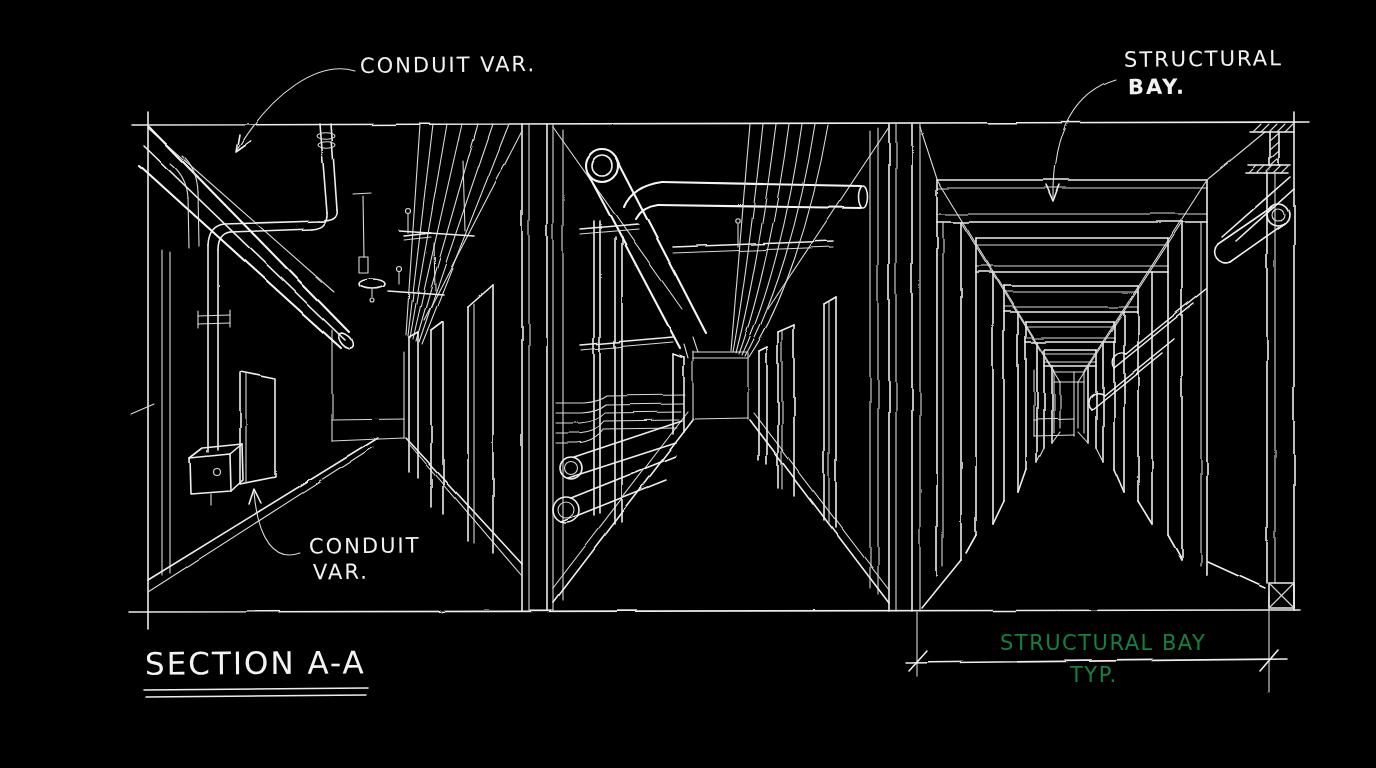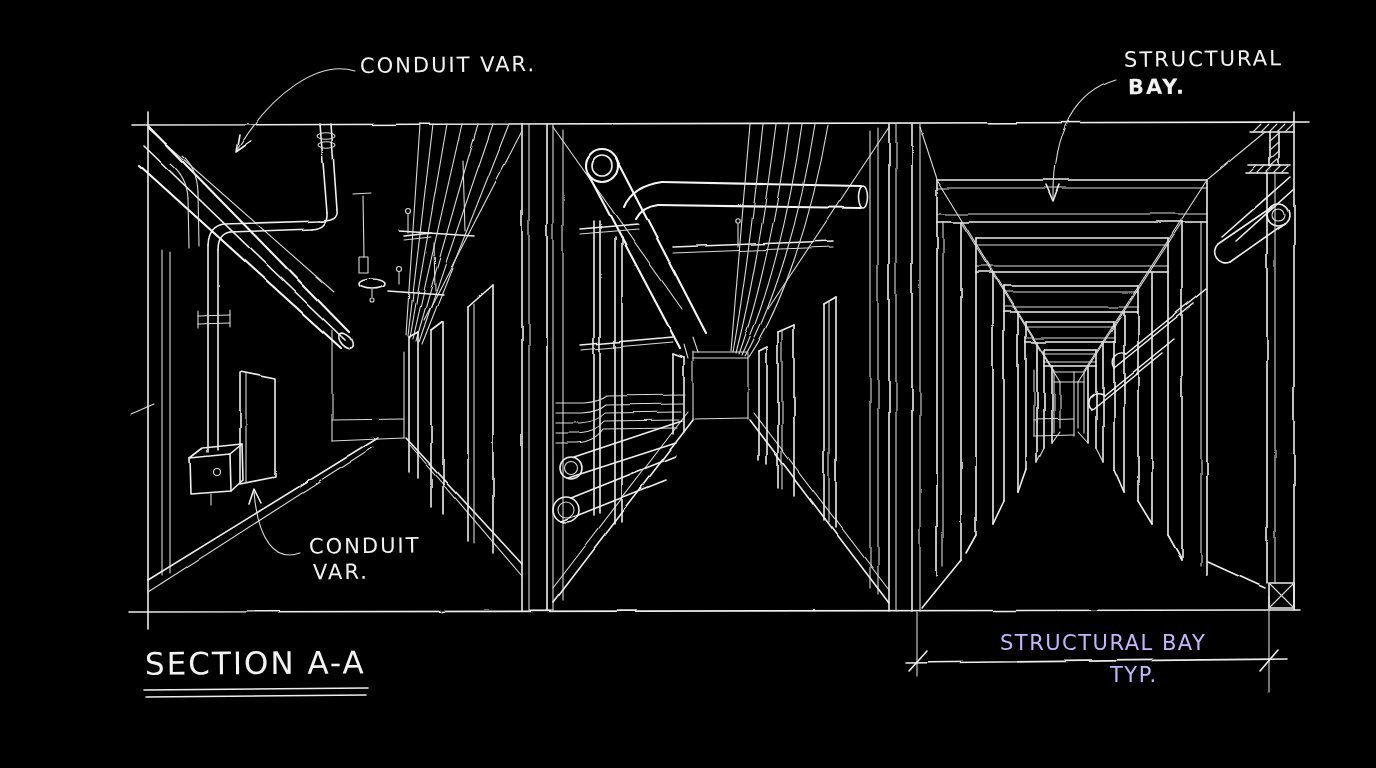--- a/index.html
+++ b/index.html
@@ -13,21 +13,21 @@
   .ink3  {stroke:#f4f4f4;stroke-width:2.1;fill:none;stroke-linecap:round;stroke-linejoin:round;}
   .lbl{
     position:absolute;color:#f1f1f1;white-space:nowrap;
     letter-spacing:2px;font-size:21px;line-height:1.25;
     transform:rotate(-0.6deg);
   }
   .title-lbl{
     position:absolute;color:#f3f3f3;white-space:nowrap;
     font-size:31px;letter-spacing:2px;transform:rotate(-0.4deg);
   }
-  .dim-lbl{position:absolute;color:#c4b5fd;white-space:nowrap;font-size:21px;letter-spacing:1.5px;}
+  .dim-lbl{position:absolute;color:#15803d;white-space:nowrap;font-size:21px;letter-spacing:1.5px;}
 </style>
 </head>
 <body>
 
 <div class="stage">
 
 <svg width="1376" height="768" viewBox="0 0 1376 768">
   <defs>
     <filter id="rough" x="-5%" y="-5%" width="110%" height="110%">
       <feTurbulence type="fractalNoise" baseFrequency="0.016" numOctaves="2" seed="7" result="n"></feTurbulence>
@@ -383,15 +383,15 @@
 
 <div class="lbl" style="left:1092px;top:46px;">STRUCTURAL</div>
 <div class="lbl" style="left:1096px;top:74px;font-weight:bold;">BAY.</div>
 
 <div class="lbl" style="left:277px;top:533px;">CONDUIT</div>
 <div class="lbl" style="left:281px;top:559px;text-align:right;">VAR.</div>
 
 <div class="title-lbl" style="left:113px;top:645px;">SECTION A-A</div>
 
 <div class="dim-lbl" style="left:968px;top:631px;">STRUCTURAL BAY</div>
-<div class="dim-lbl" style="left:1078px;top:663px;">TYP.</div>
+<div class="dim-lbl" style="left:1038px;top:663px;">TYP.</div>
 
 </div>
 
 </body></html>

